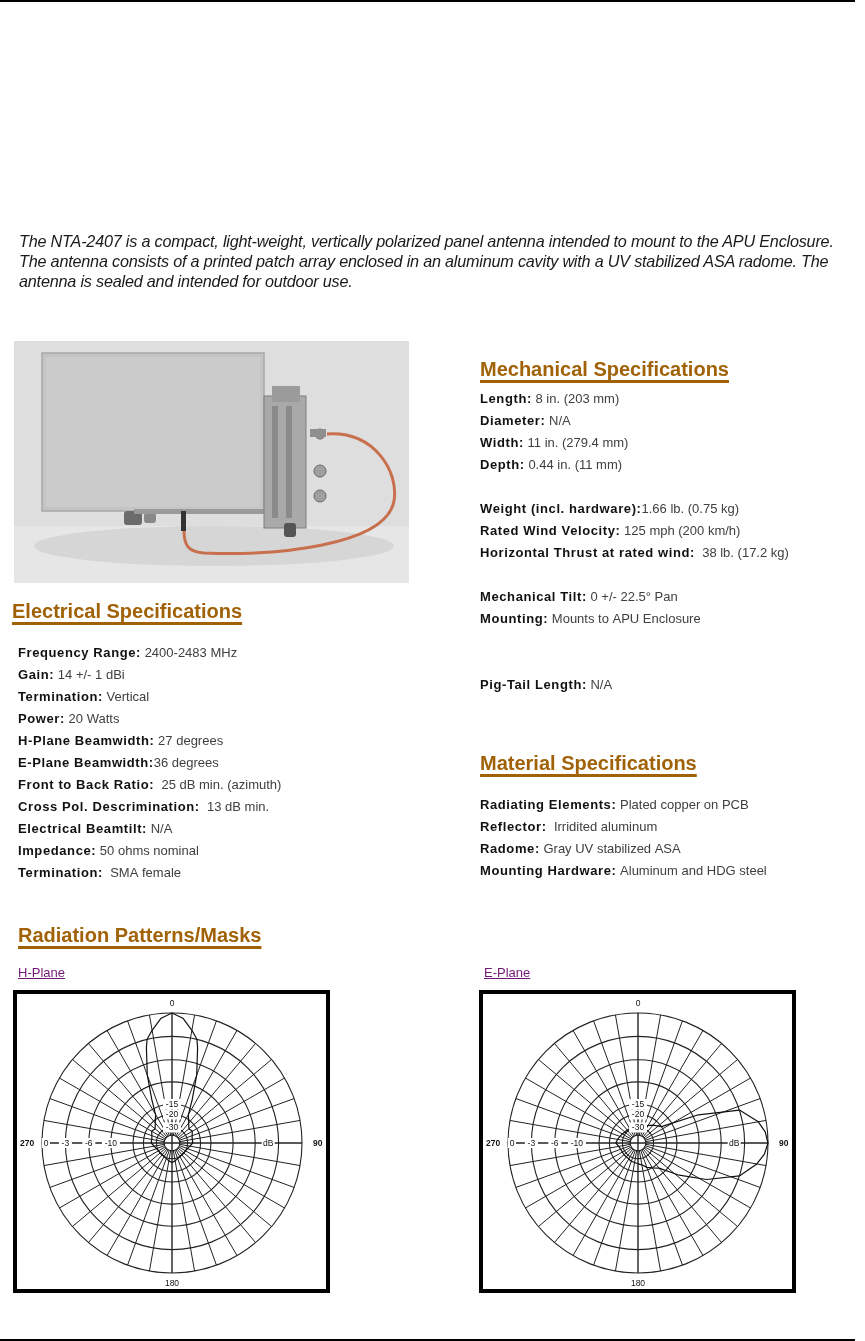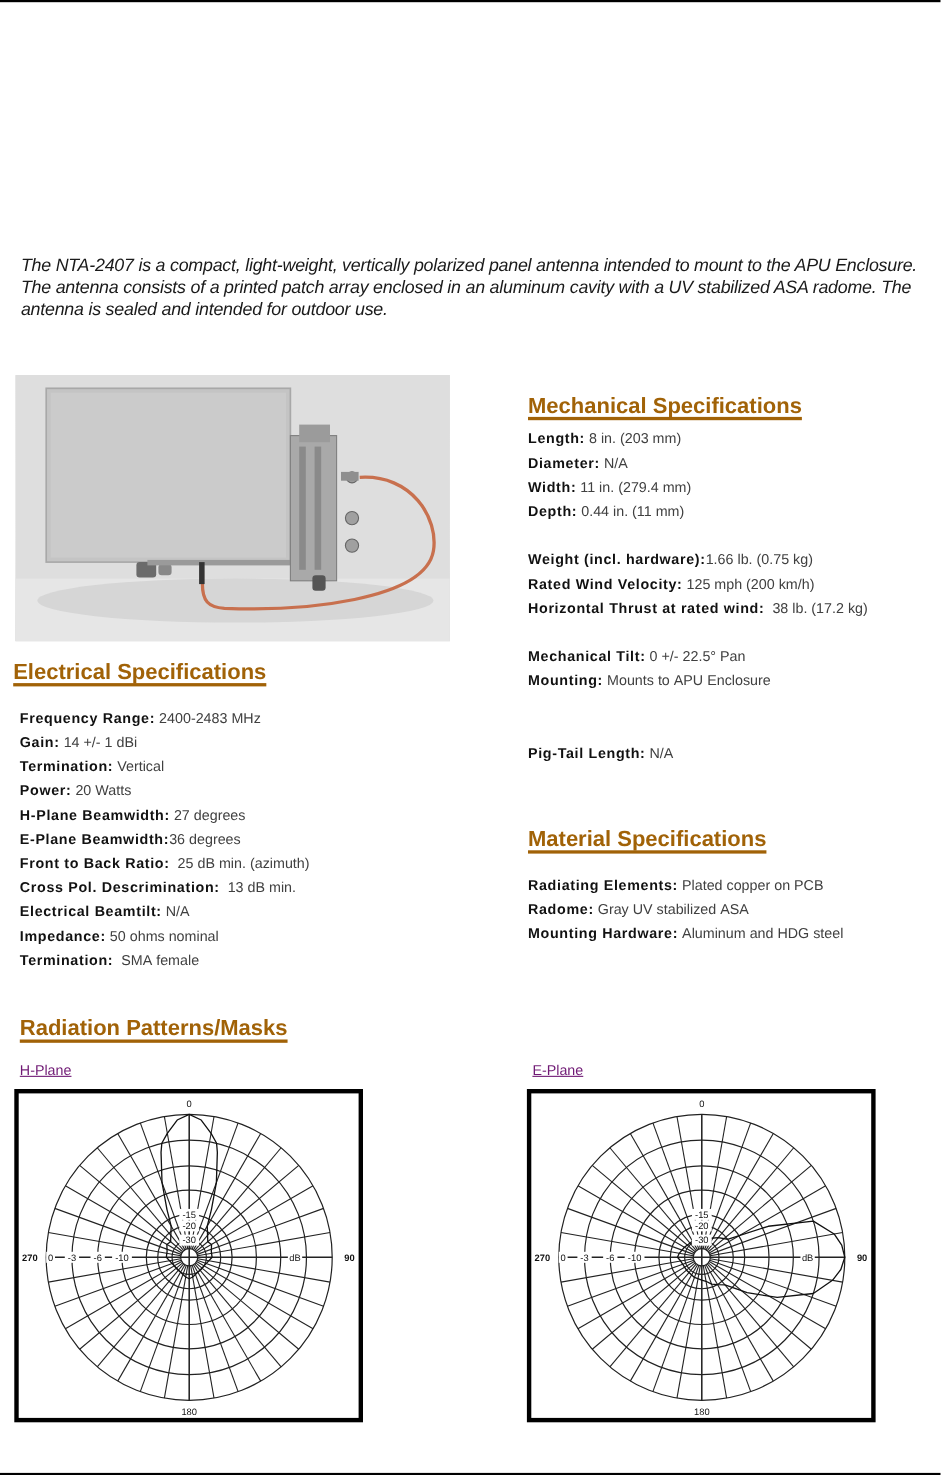--- a/index.html
+++ b/index.html
@@ -105,20 +105,21 @@
     <div class="spec"><span class="k">Front to Back Ratio:</span><span class="v">&nbsp;&nbsp;25&nbsp;dB&nbsp;min.&nbsp;(azimuth)</span></div>
     <div class="spec"><span class="k">Cross Pol. Descrimination:</span><span class="v">&nbsp;&nbsp;13&nbsp;dB&nbsp;min.</span></div>
     <div class="spec"><span class="k">Electrical Beamtilt:</span><span class="v">&nbsp;N/A</span></div>
     <div class="spec"><span class="k">Impedance:</span><span class="v">&nbsp;50&nbsp;ohms&nbsp;nominal</span></div>
     <div class="spec"><span class="k">Termination:</span><span class="v">&nbsp;&nbsp;SMA&nbsp;female</span></div>
   </div>
 
 <div class="section-title" style="left:480px; top:752px;">Material Specifications</div>
 <div class="spec-list" id="mat-list" style="left:480px; top:794px;">
     <div class="spec"><span class="k">Radiating Elements:</span><span class="v">&nbsp;Plated&nbsp;copper&nbsp;on&nbsp;PCB</span></div>
+    <div class="spec"><span class="k">Reflector:</span><span class="v">&nbsp;&nbsp;Irridited&nbsp;aluminum</span></div>
     <div class="spec"><span class="k">Radome:</span><span class="v">&nbsp;Gray&nbsp;UV&nbsp;stabilized&nbsp;ASA</span></div>
     <div class="spec"><span class="k">Mounting Hardware:</span><span class="v">&nbsp;Aluminum&nbsp;and&nbsp;HDG&nbsp;steel</span></div>
   </div>
 
 <div class="section-title" style="left:18px; top:924px;">Radiation Patterns/Masks</div>
 
 <div class="chart-label" style="left:18px; top:965px;">H-Plane</div>
 <div class="chart-label" style="left:484px; top:965px;">E-Plane</div>
 
 <div class="chart-box" style="left:13px; top:990px;">

